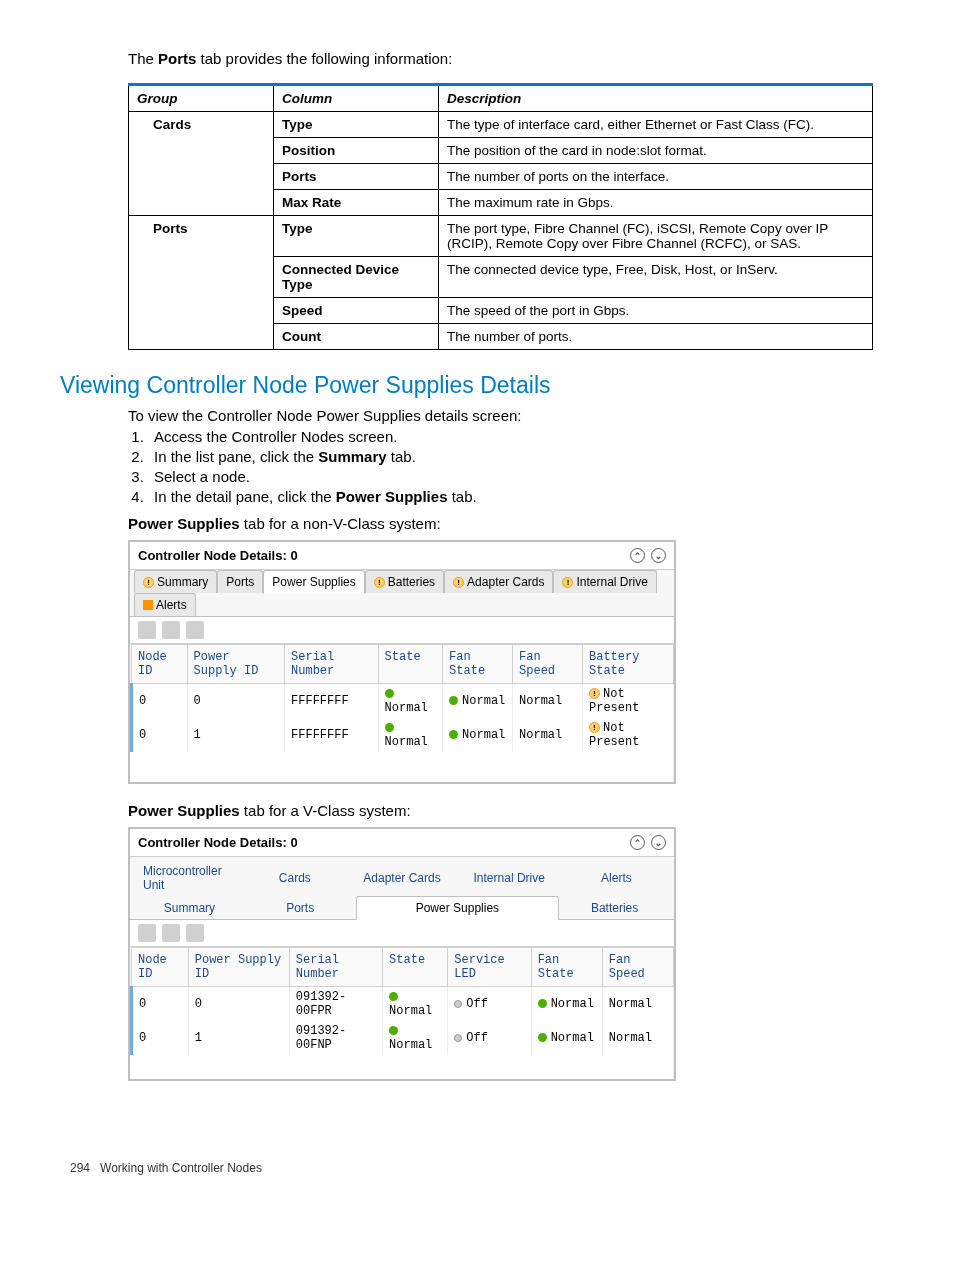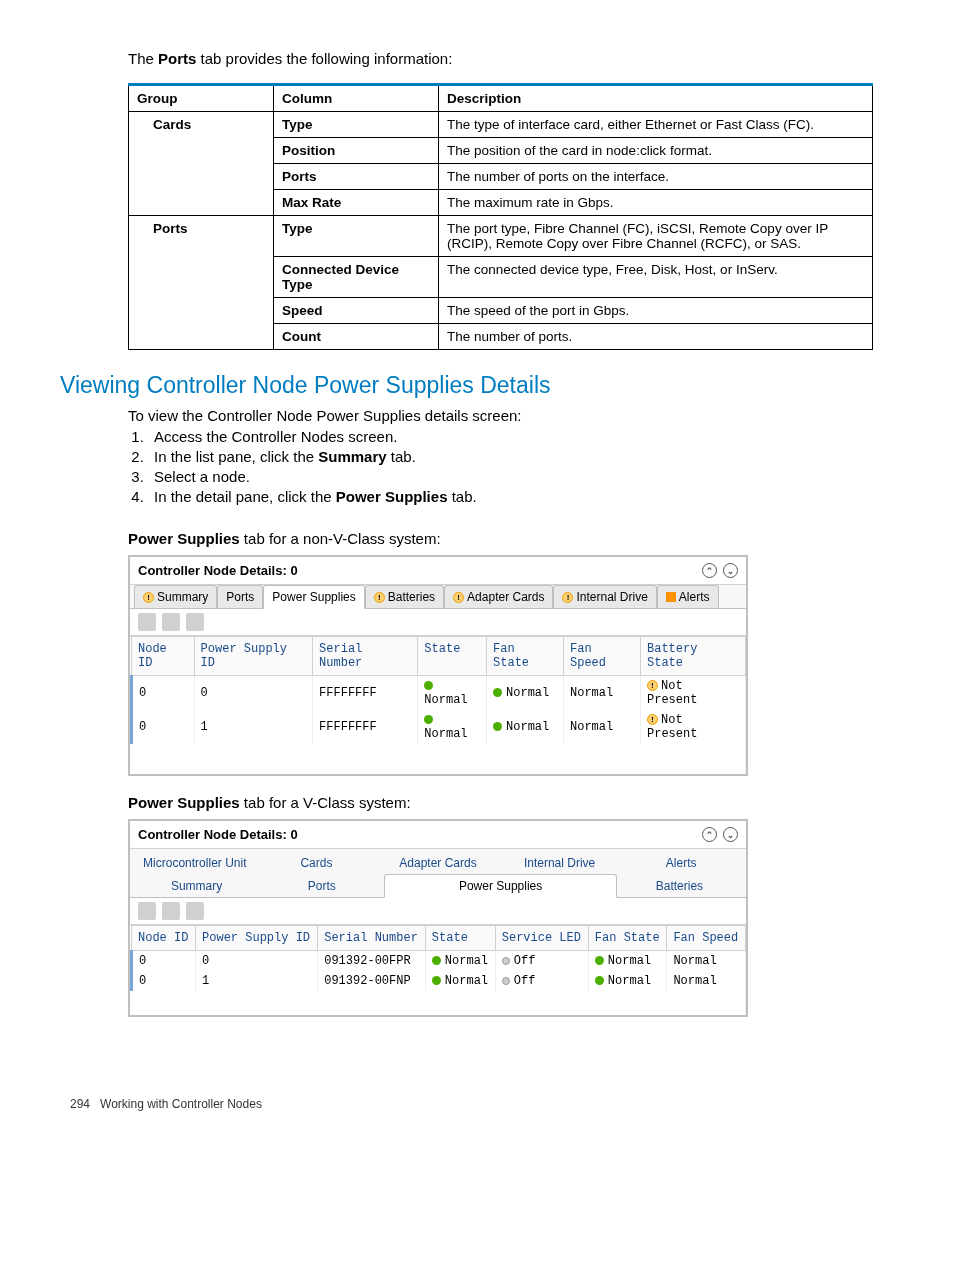--- a/index.html
+++ b/index.html
@@ -19,35 +19,35 @@
     margin-left: 68px;
     font-size: 13.5px;
   }
   table.ports-table th, table.ports-table td {
     border: 1px solid #000;
     padding: 5px 8px;
     text-align: left;
     vertical-align: top;
   }
   table.ports-table thead tr { border-top: 3px solid #007cc0; }
-  table.ports-table th { font-weight: bold; }
+  table.ports-table th { font-weight: bold; font-style: italic; }
   table.ports-table td.group-cell { font-weight: bold; padding-left: 24px; }
   h2.section-heading {
     color: #007cc0;
     font-weight: normal;
     font-size: 23px;
     margin: 22px 0 8px 0;
   }
   .body-text { margin: 4px 0 4px 68px; font-size: 15px; }
-  ol.steps { margin: 4px 0 25px 88px; padding: 0; font-size: 15px; }
+  ol.steps { margin: 4px 0 10px 88px; padding: 0; font-size: 15px; }
   ol.steps li { margin: 3px 0; padding-left: 6px; }
   .caption { margin: 8px 0 6px 68px; font-size: 15px; }
   
   .ui-panel {
-    width: 620px;
+    width: 548px;
     margin: 8px 0 18px 68px;
     border: 2px solid #bfbfbf;
     background: #fff;
   }
   .ui-titlebar {
     display: flex;
     align-items: center;
     padding: 6px 8px;
     font-weight: bold;
     font-size: 13px;
@@ -170,21 +170,21 @@
     </tr>
   </thead>
   <tbody>
     <tr>
       <td rowspan="4" class="group-cell">Cards</td>
       <td><b>Type</b></td>
       <td>The type of interface card, either Ethernet or Fast Class (FC).</td>
     </tr>
     <tr>
       <td><b>Position</b></td>
-      <td>The position of the card in node:click format.</td>
+      <td>The position of the card in node:slot format.</td>
     </tr>
     <tr>
       <td><b>Ports</b></td>
       <td>The number of ports on the interface.</td>
     </tr>
     <tr>
       <td><b>Max Rate</b></td>
       <td>The maximum rate in Gbps.</td>
     </tr>
     <tr>

